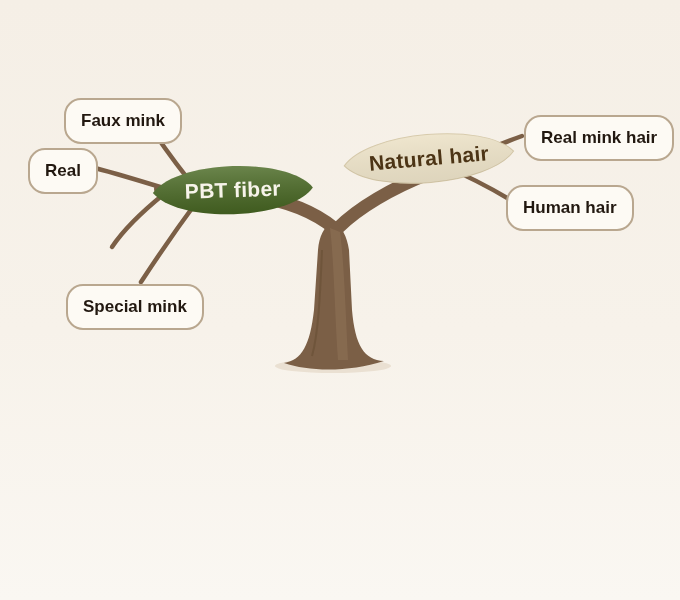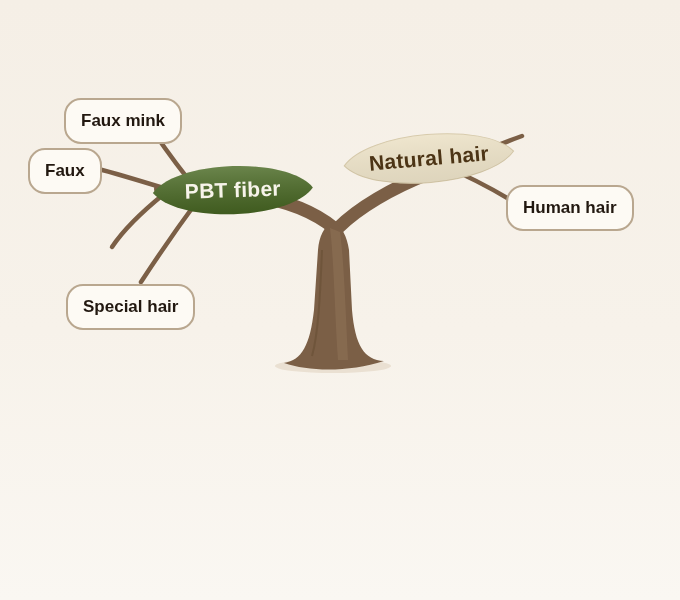--- a/index.html
+++ b/index.html
@@ -95,17 +95,18 @@
     </g>
 
     <g transform="translate(342,140) rotate(-5)">
       <path stroke="#d6c9a9" stroke-width="1" d="M0,26 C27,-6 143,-6 170,26 C143,58 27,58 0,26 Z" fill="#ede3c9"></path>
       <path d="M0,26 C27,-6 143,-6 170,26 C143,58 27,58 0,26 Z" fill="url(#leafShade)" opacity="0.45"></path>
       <text class="leaf-text" x="85" y="33" text-anchor="middle" fill="#4c3415">Natural hair</text>
     </g>
   </svg>
 
   <div class="pill" id="pill-faux-mink">Faux mink</div>
-  <div class="pill" id="pill-silk">Faux</div>
-  <div class="pill" id="pill-special-fiber">Special hair</div>
+  <div class="pill" id="pill-silk">Real</div>
+  <div class="pill" id="pill-special-fiber">Special mink</div>
+  <div class="pill" id="pill-real-mink-hair">Real mink hair</div>
   <div class="pill" id="pill-human-hair">Human hair</div>
 
 </div>
 
 </body></html>

